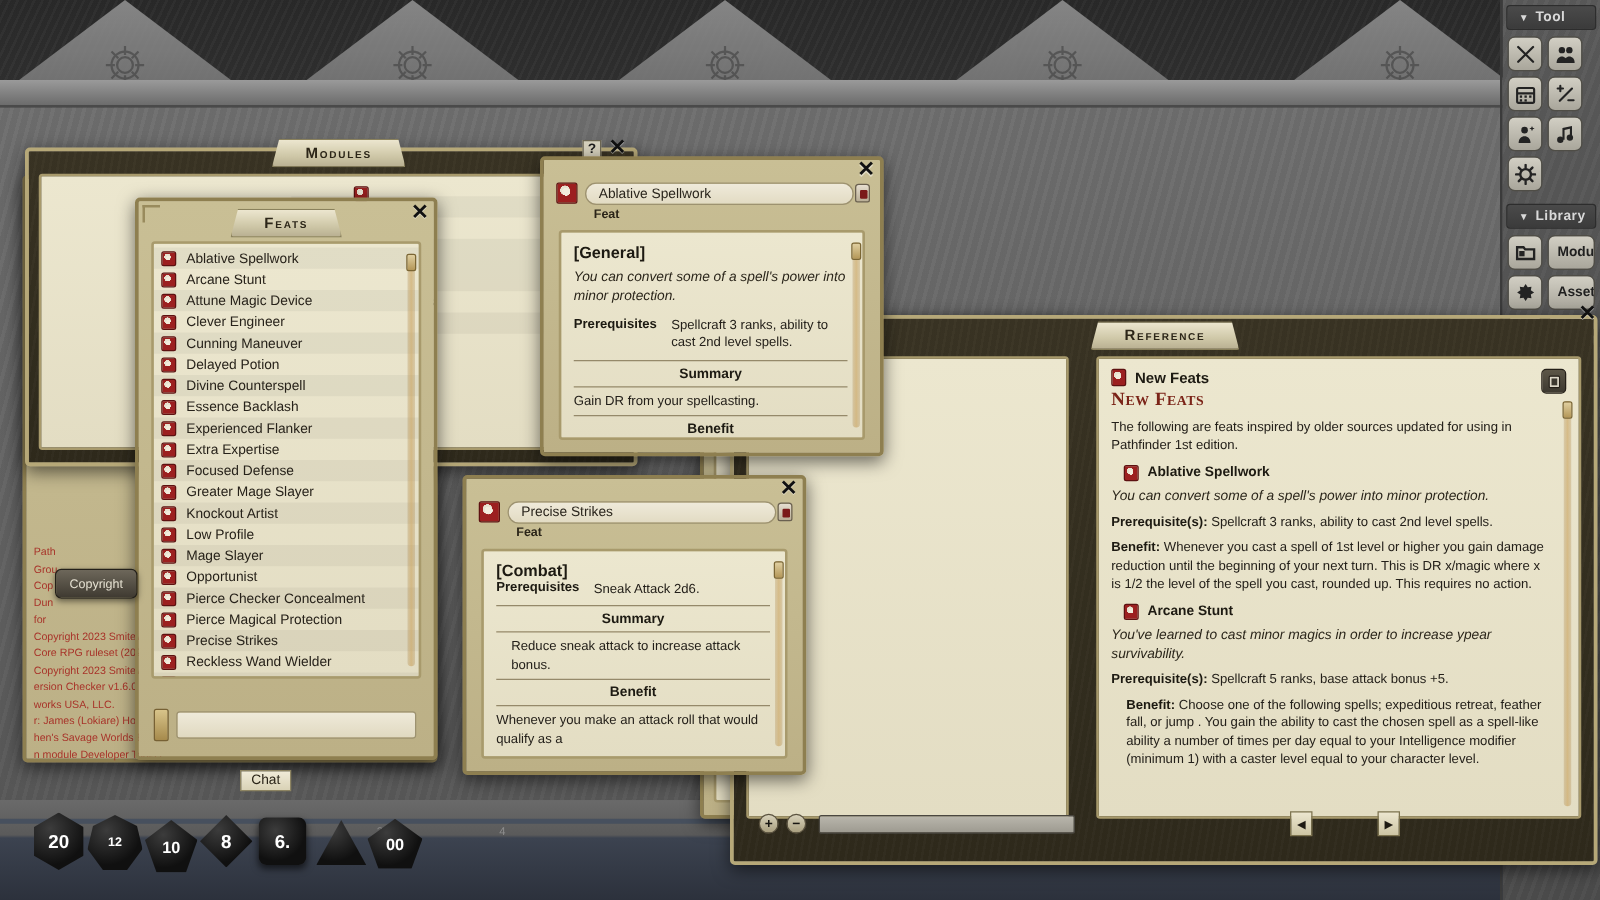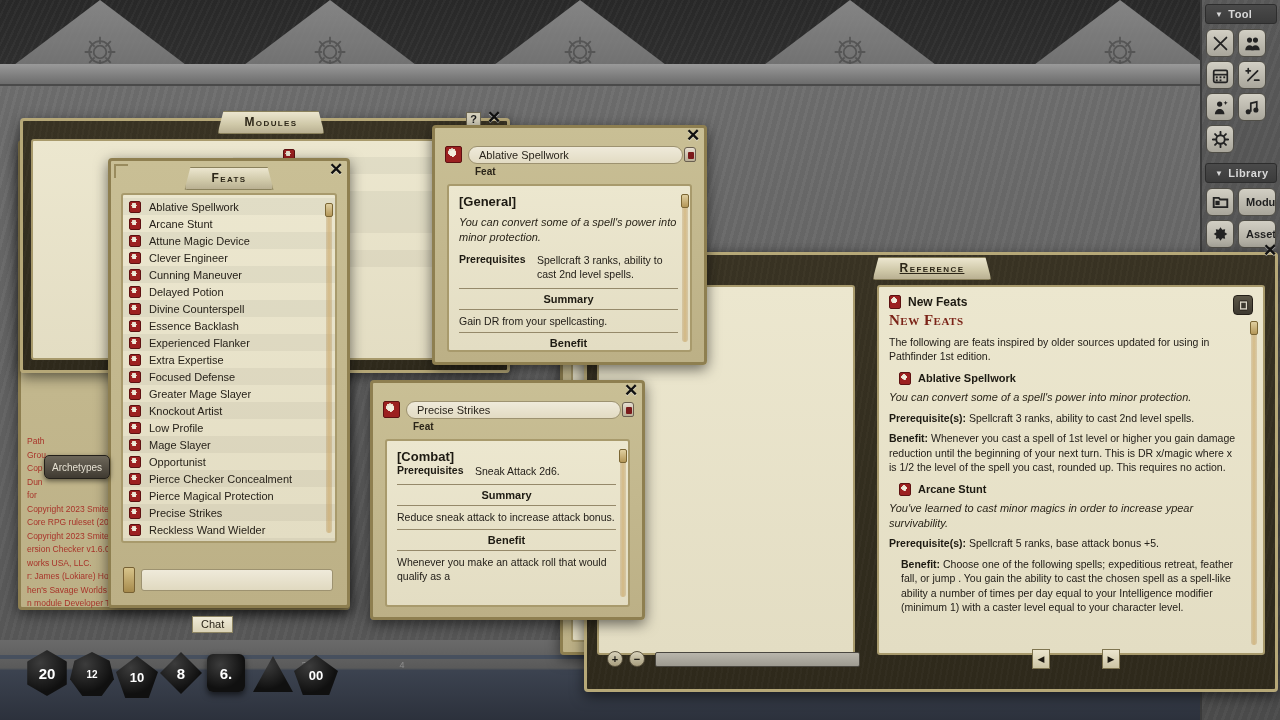--- a/index.html
+++ b/index.html
@@ -348,21 +348,21 @@
     <div>works USA, LLC.</div>
     <div>r: James (Lokiare) Holloway</div>
     <div>hen's Savage Worlds Enhan</div>
     <div>n module Developer Tools f</div>
   </div>
 </div>
 
 <div style="position:absolute; left:44px; top:455px; width:66px; height:24px;
             background:linear-gradient(#6d675a,#3f3a31); border:1px solid #23201a;
             border-radius:5px; display:flex; align-items:center; justify-content:center;
-            font-size:10px; color:#e6e1d2; box-shadow:0 2px 5px rgba(0,0,0,.5); z-index:6;">Archetypes</div>
+            font-size:10px; color:#e6e1d2; box-shadow:0 2px 5px rgba(0,0,0,.5); z-index:6;">Copyright</div>
 
 <div class="panel panel-dark" style="left:20px; top:118px; width:490px; height:255px; z-index:2;">
   <div class="title-tab" style="top:-10px; left:248px;">Modules</div>
   <div class="help-q" style="right:26px; top:-9px;">?</div>
   <div class="close-x" style="right:4px; top:-11px;">✕</div>
 
   <div class="sheet" style="left:8px; top:18px; right:8px; bottom:10px;">
     <div style="padding:16px 0 0 200px;">
       <div class="row" style="padding-left:0;">...ypear</div>
       <div class="row" style="padding-left:0;">...anual</div>
@@ -522,21 +522,21 @@
 
   <div class="sheet" style="left:12px; top:56px; right:12px; bottom:10px; padding:8px 12px 0 10px;">
     <div class="hdr-cat">[Combat]</div>
     <div style="display:flex; gap:10px; margin-bottom:6px;">
       <div class="lbl-b" style="flex:0 0 68px;">Prerequisites</div>
       <div class="bd" style="flex:1;">Sneak Attack 2d6.</div>
     </div>
     <div class="rule"></div>
     <div class="center-b">Summary</div>
     <div class="rule"></div>
-    <div class="bd" style="margin:4px 0;">Reduce sneak attack to increase attack bonus.</div>
+    <div class="bd" style="margin:4px 12px;">Reduce sneak attack to increase attack bonus.</div>
     <div class="rule"></div>
     <div class="center-b">Benefit</div>
     <div class="rule"></div>
     <div class="bd" style="margin-top:4px;">
       <span>Whenever you make an attack roll that would qualify as a</span>
       
     </div>
     <div class="vscroll" style="right:2px;">
       <div class="thumb" style="top:0"></div>
     </div>
@@ -555,21 +555,21 @@
       <div style="font-size:13px; color:#2a2418; padding:6px 0 6px 0; background:#a39a80;">Spells</div>
       <div style="font-size:13px; color:#2a2418; padding:6px 0 6px 0; background:#a39a80;">Spells</div>
       <div style="font-size:13px; color:#2a2418; padding:6px 0 6px 0; background:#a39a80;">Gear and Weapons</div>
       <div style="font-size:13px; color:#2a2418; padding:6px 0 6px 0; background:#a39a80;">ple NPC</div>
     </div>
   </div>
   <div class="close-x" style="left:42px; top:123px; z-index:9;">✕</div>
 </div>
 
 <div class="panel panel-dark" style="left:584px; top:252px; width:694px; height:440px; z-index:5;">
-  <div class="title-tab" style="top:2px; left:345px;text-decoration:underline;">Reference</div>
+  <div class="title-tab" style="top:2px; left:345px;">Reference</div>
   <div class="close-x" style="right:-4px; top:-12px;">✕</div>
 
   <div class="sheet" style="left:10px; top:30px; width:258px; height:370px;"></div>
 
   <div class="sheet" style="left:290px; top:30px; right:10px; height:370px; padding:8px 24px 0 10px;">
 
     <div style="display:flex; align-items:center; gap:7px;">
       <div class="feat-chip" style="width:14px; height:14px;"></div>
       <div style="font-size:12px; font-weight:bold; color:#1d1a12;">New Feats</div>
     </div>

